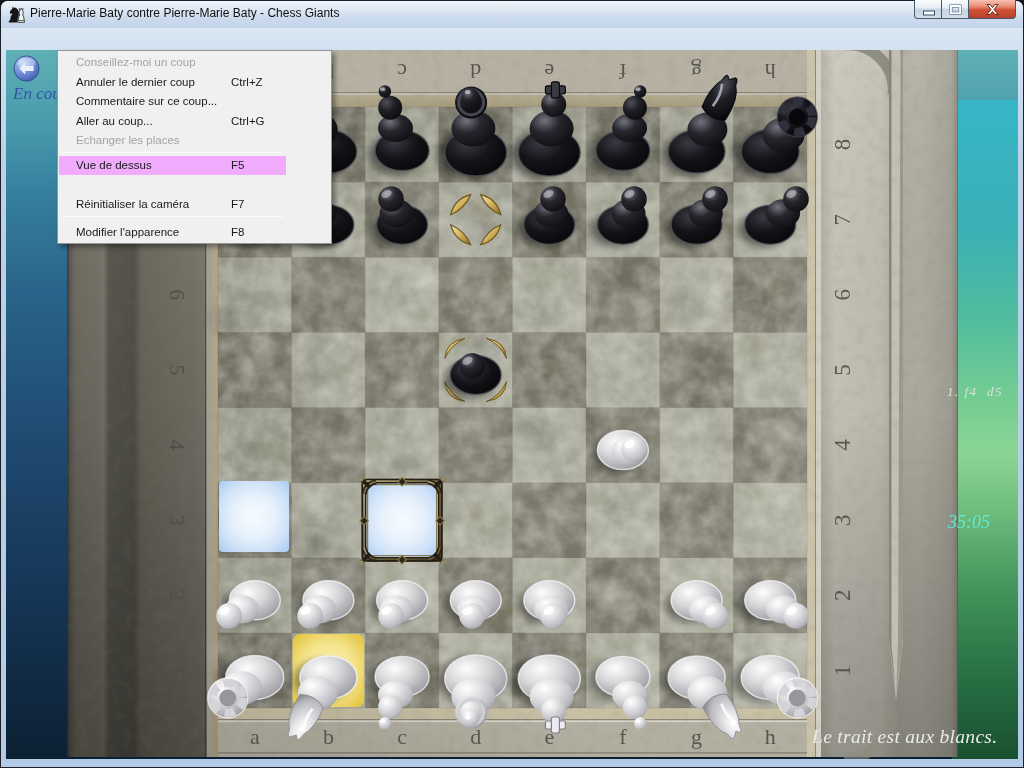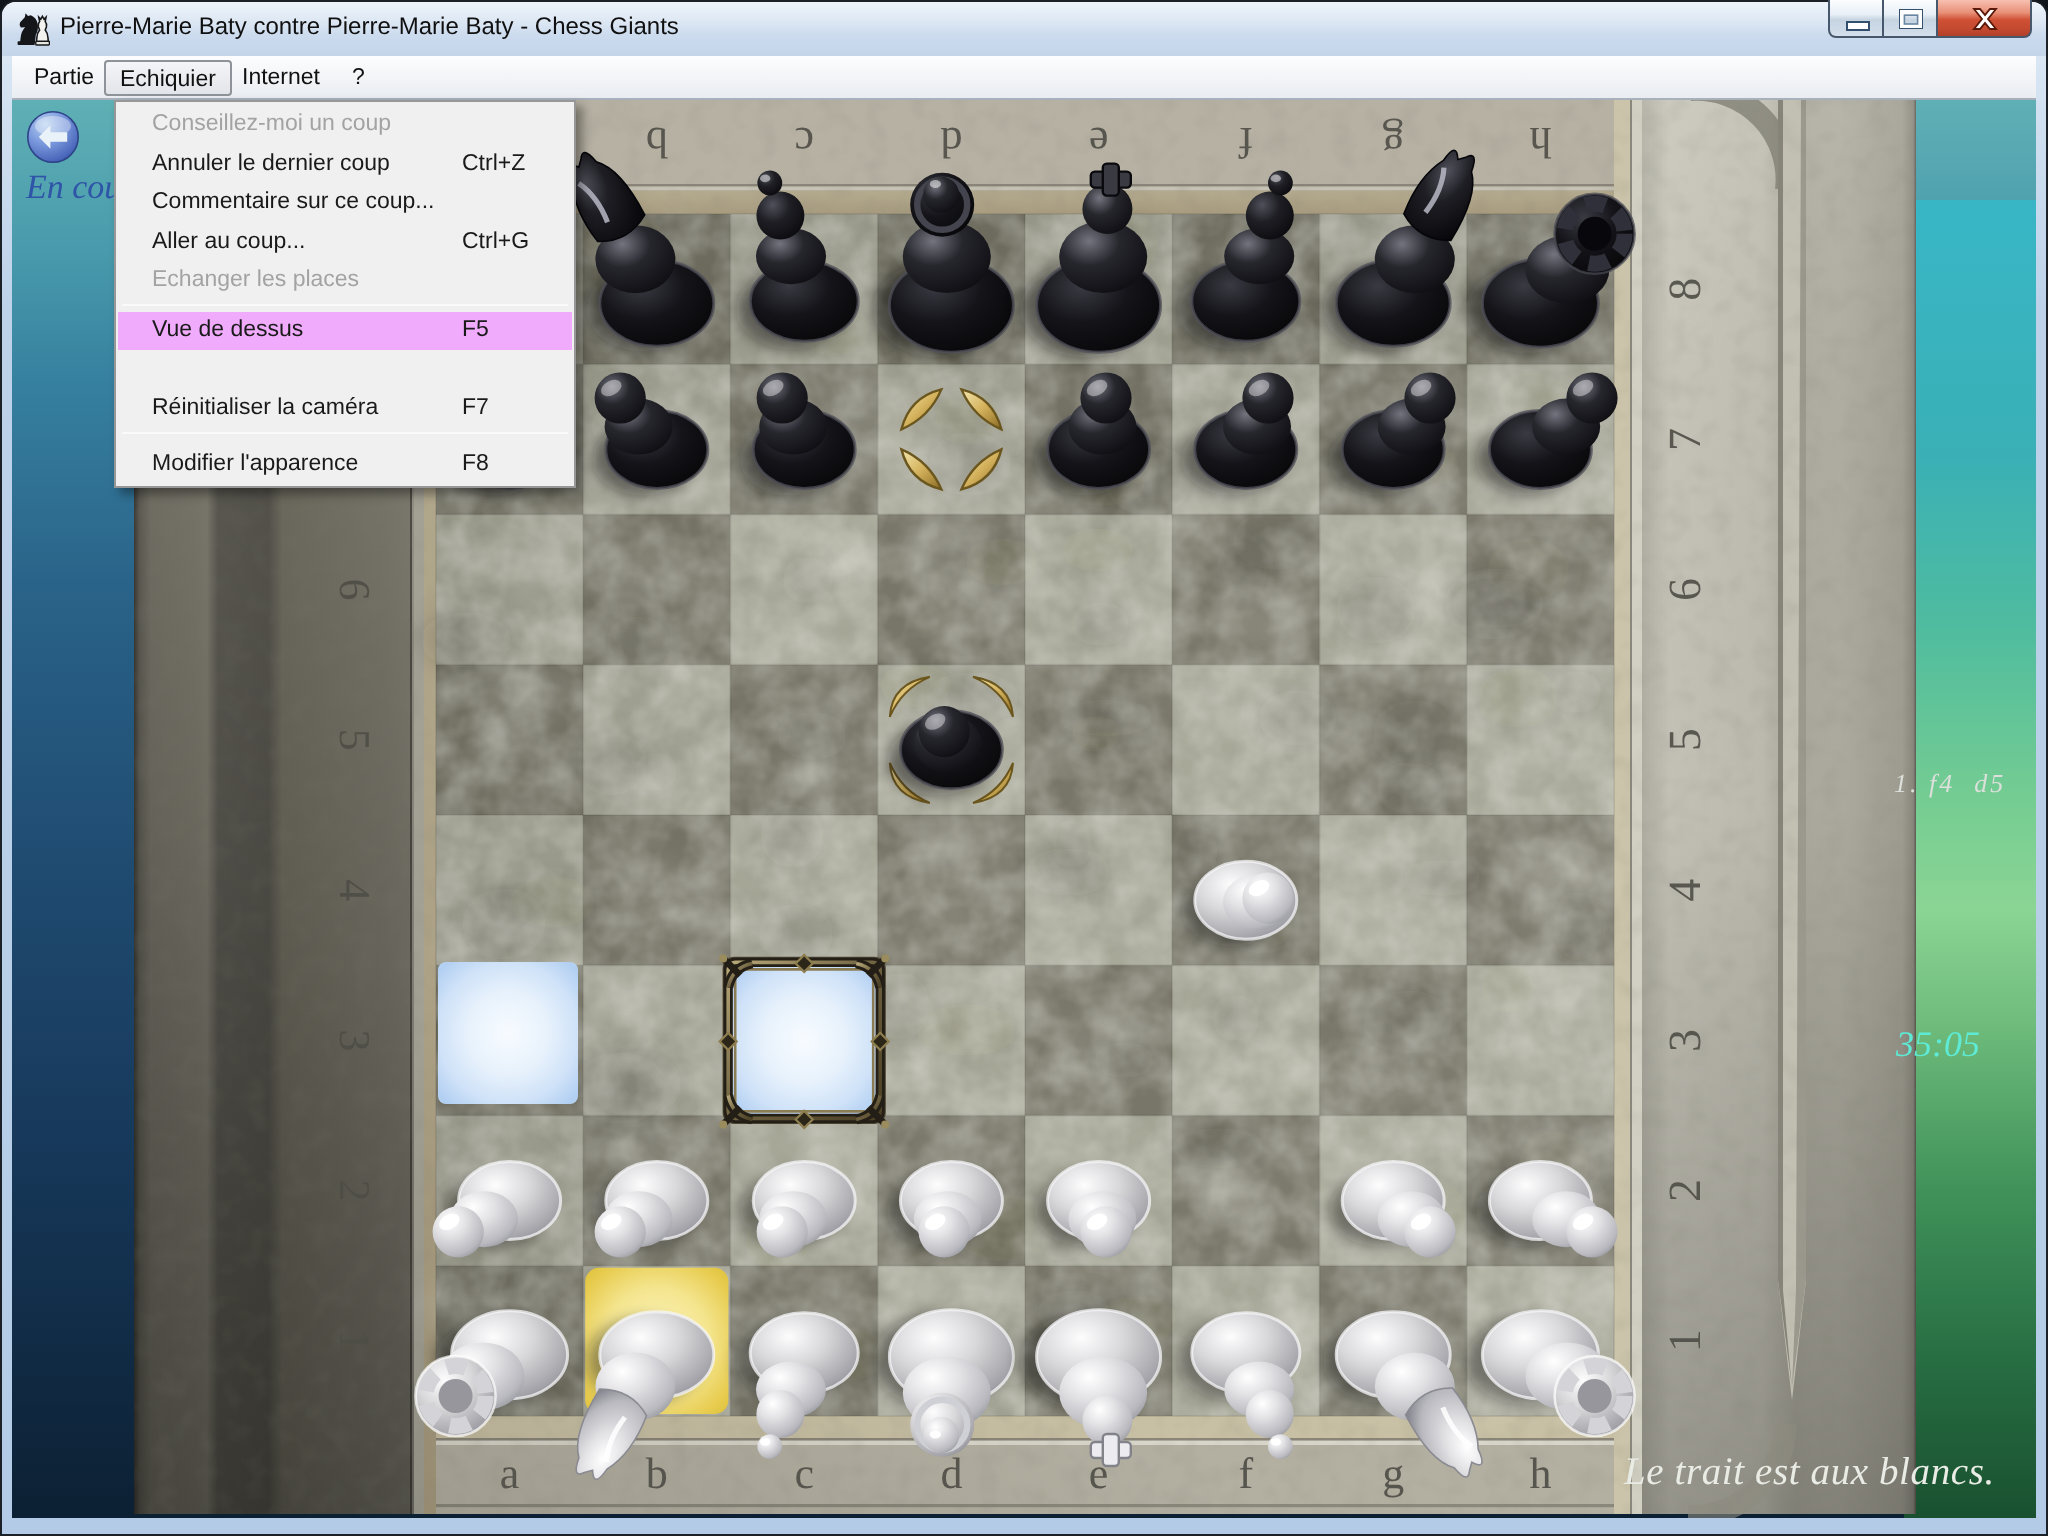--- a/index.html
+++ b/index.html
@@ -22,21 +22,21 @@
 #client { position:absolute; left:6px; top:50px; width:1012px; height:709px; overflow:hidden;
   background:linear-gradient(180deg,#5fb0b5 0%,#4a9cad 10%,#36809f 20%,#2a6389 34%,#1f4a70 55%,#163758 75%,#0c2033 100%); }
 #bgright { position:absolute; left:946px; top:50px; width:72px; height:709px;
   background:linear-gradient(180deg,#38b6c6 0%,#3ab0b6 18%,#4fbc9f 30%,#74cc92 42%,#8bd594 50%,#6fbc7c 58%,#3f9159 70%,#276d42 82%,#1a5331 92%,#123f26 100%); }
 #board { position:absolute; left:0; top:0; }
 #backbtn { position:absolute; left:13px; top:55px; }
 #encou { position:absolute; left:13px; top:84px; font-family:"Liberation Serif",serif; font-style:italic; font-size:17px; color:#2f55a8; }
 #mv { position:absolute; left:947px; top:384px; font-family:"Liberation Serif",serif; font-style:italic; font-size:13px; color:#dbe0da; letter-spacing:1.5px; }
 #clock { position:absolute; left:948px; top:512px; font-family:"Liberation Serif",serif; font-style:italic; font-size:18px; color:#5eead4; }
 #trait { position:absolute; left:812px; top:726px; font-family:"Liberation Serif",serif; font-style:italic; font-size:19.5px; color:#e9ebe5; white-space:nowrap; letter-spacing:0.3px;text-align:center; }
-#menu { position:absolute; left:57px; top:50px; width:231px; height:194px; background:#f0f0f0;
+#menu { position:absolute; left:57px; top:50px; width:275px; height:194px; background:#f0f0f0;
   border:1px solid #979797; box-shadow:3px 3px 5px rgba(0,0,0,0.4); }
 .mr { position:absolute; left:1px; width:227px; height:19.5px; line-height:19.5px; font-size:11.5px; color:#1a1a1a; }
 .mr .lab { position:absolute; left:17px; }
 .mr .sc { position:absolute; left:172px; }
 .mr.dis { color:#a3a3a3; }
 .sep { position:absolute; left:3px; width:223px; height:1px; background:#d0d0d0; border-bottom:1px solid #fafafa; }
 .hl { background:#f0abfc; }
 #board text.lbl { font-family:"Liberation Serif",serif; fill:#4e4d46; opacity:0.9; }
 
 </style></head>
@@ -56,26 +56,20 @@
           <rect x="8.5" y="11" width="11" height="4" fill="#ffffff" stroke="#32506e" stroke-width="1"></rect>
         </svg></div>
    <div class="wb" id="wb-max"><svg width="27" height="19" viewBox="0 0 27 19">
           <rect x="8" y="5" width="11" height="9" fill="none" stroke="#32506e" stroke-width="1"></rect>
           <rect x="9" y="6" width="9" height="7" fill="none" stroke="#ffffff" stroke-width="2"></rect>
           <rect x="10.2" y="7.6" width="6.6" height="4.4" fill="none" stroke="#6a86a0" stroke-width="0.8"></rect>
         </svg></div>
    <div class="wb" id="wb-cls"><svg width="47" height="19" viewBox="0 0 47 19">
           <path d="M18 4.5 L21 4.5 L23.5 7.5 L26 4.5 L29 4.5 L25 9.5 L29 14.5 L26 14.5 L23.5 11.5 L21 14.5 L18 14.5 L22 9.5 Z" fill="#ffffff" stroke="#5a1808" stroke-width="0.9"></path>
         </svg></div>
- </div>
- <div id="menubar">
-   <div class="mi" style="left:4px">Partie</div>
-   <div class="mi" id="mi-ech">Echiquier</div>
-   <div class="mi" style="left:108px">Internet</div>
-   <div class="mi" style="left:163px">?</div>
  </div>
  <div id="client">
    <div id="bgright"></div>
  </div>
  <svg id="board" width="1024" height="768" viewBox="0 0 1024 768">
 <defs>
 <radialGradient id="bpB" cx="0.36" cy="0.3" r="0.85">
           <stop offset="0" stop-color="#3a3a43"></stop>
           <stop offset="0.45" stop-color="#141419"></stop>
           <stop offset="1" stop-color="#050507"></stop>

